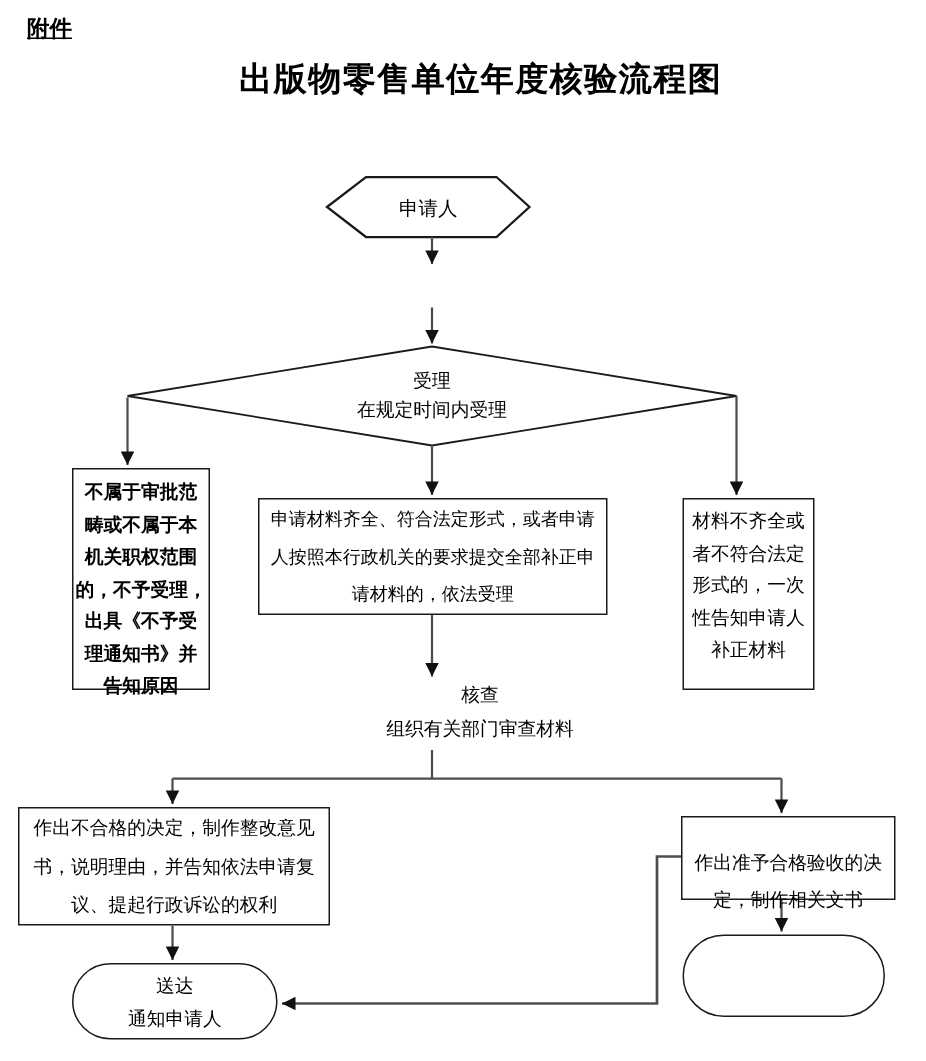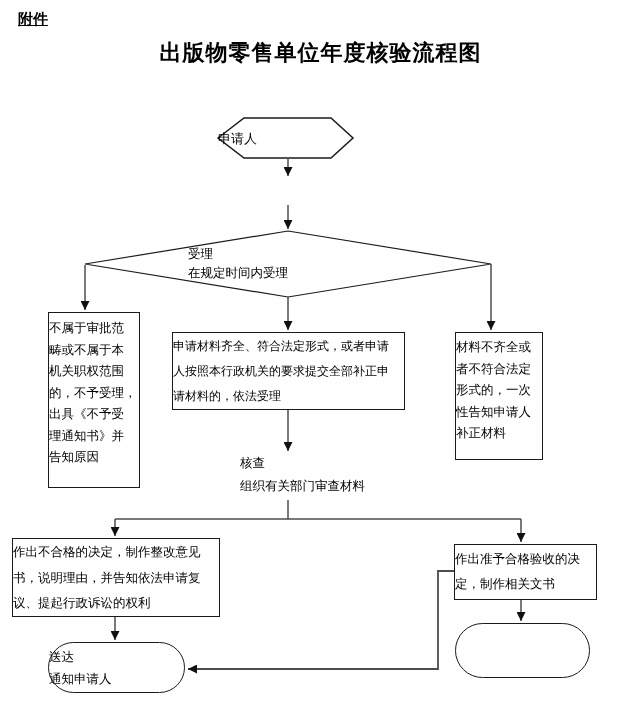--- a/index.html
+++ b/index.html
@@ -15,35 +15,35 @@
   .title{
     position:absolute;left:12px;top:38px;width:617px;margin:0;text-align:center;
     font-size:22px;font-weight:bold;letter-spacing:1px;
   }
   .subtitle{
     position:absolute;left:0;top:80px;width:617px;text-align:center;font-size:16px;
     font-family:"Liberation Sans","DejaVu Sans",sans-serif;
   }
   svg.lines{position:absolute;left:0;top:0;z-index:1;}
   .node{
-    position:absolute;z-index:2;text-align:left;white-space:pre-line;
+    position:absolute;z-index:2;text-align:center;white-space:pre-line;
     font-size:12.5px;line-height:21.5px;box-sizing:border-box;
   }
   .box{border:1.5px solid #1a1a1a;background:#ffffff;}
   .stadium{border:1.5px solid #1a1a1a;background:#ffffff;border-radius:28px;}
   .plain{background:transparent;}
   
   .n-applicant {left:218px;top:130px;width:135px;line-height:17px;font-size:13px;}
   .n-acceptance{left:188px;top:245px;width:200px;line-height:19px;}
-  .n-reject    {left:48px; top:312px;width:92px; height:176px;padding-top:5px;}
+  .n-reject    {left:48px; top:312px;width:92px; height:148px;padding-top:5px;font-weight:bold;}
   .n-accept    {left:172px;top:332px;width:233px;height:78px;padding-top:1px;line-height:25px;font-size:12px;}
   .n-supplement{left:455px;top:332px;width:88px; height:128px;padding-top:4px;}
   .n-review    {left:240px;top:452px;width:160px;line-height:23px;font-family:Liberation Serif, serif;}
   .n-fail      {left:12px; top:538px;width:208px;height:79px;padding-top:1px;line-height:25.5px;}
-  .n-pass      {left:454px;top:544px;width:143px;height:56px;padding-top:2px;line-height:25px;}
+  .n-pass      {left:454px;top:544px;width:143px;height:56px;padding-top:18px;line-height:25px;}
   .n-deliver   {left:48px; top:642px;width:137px;height:51px;padding-top:3px;line-height:22px;}
   .n-end       {left:455px;top:623px;width:135px;height:55px;}
 </style>
 </head>
 <body>
 
 <div class="canvas">
 
   <div class="attachment">附件</div>
   <h1 class="title">出版物零售单位年度核验流程图</h1>

